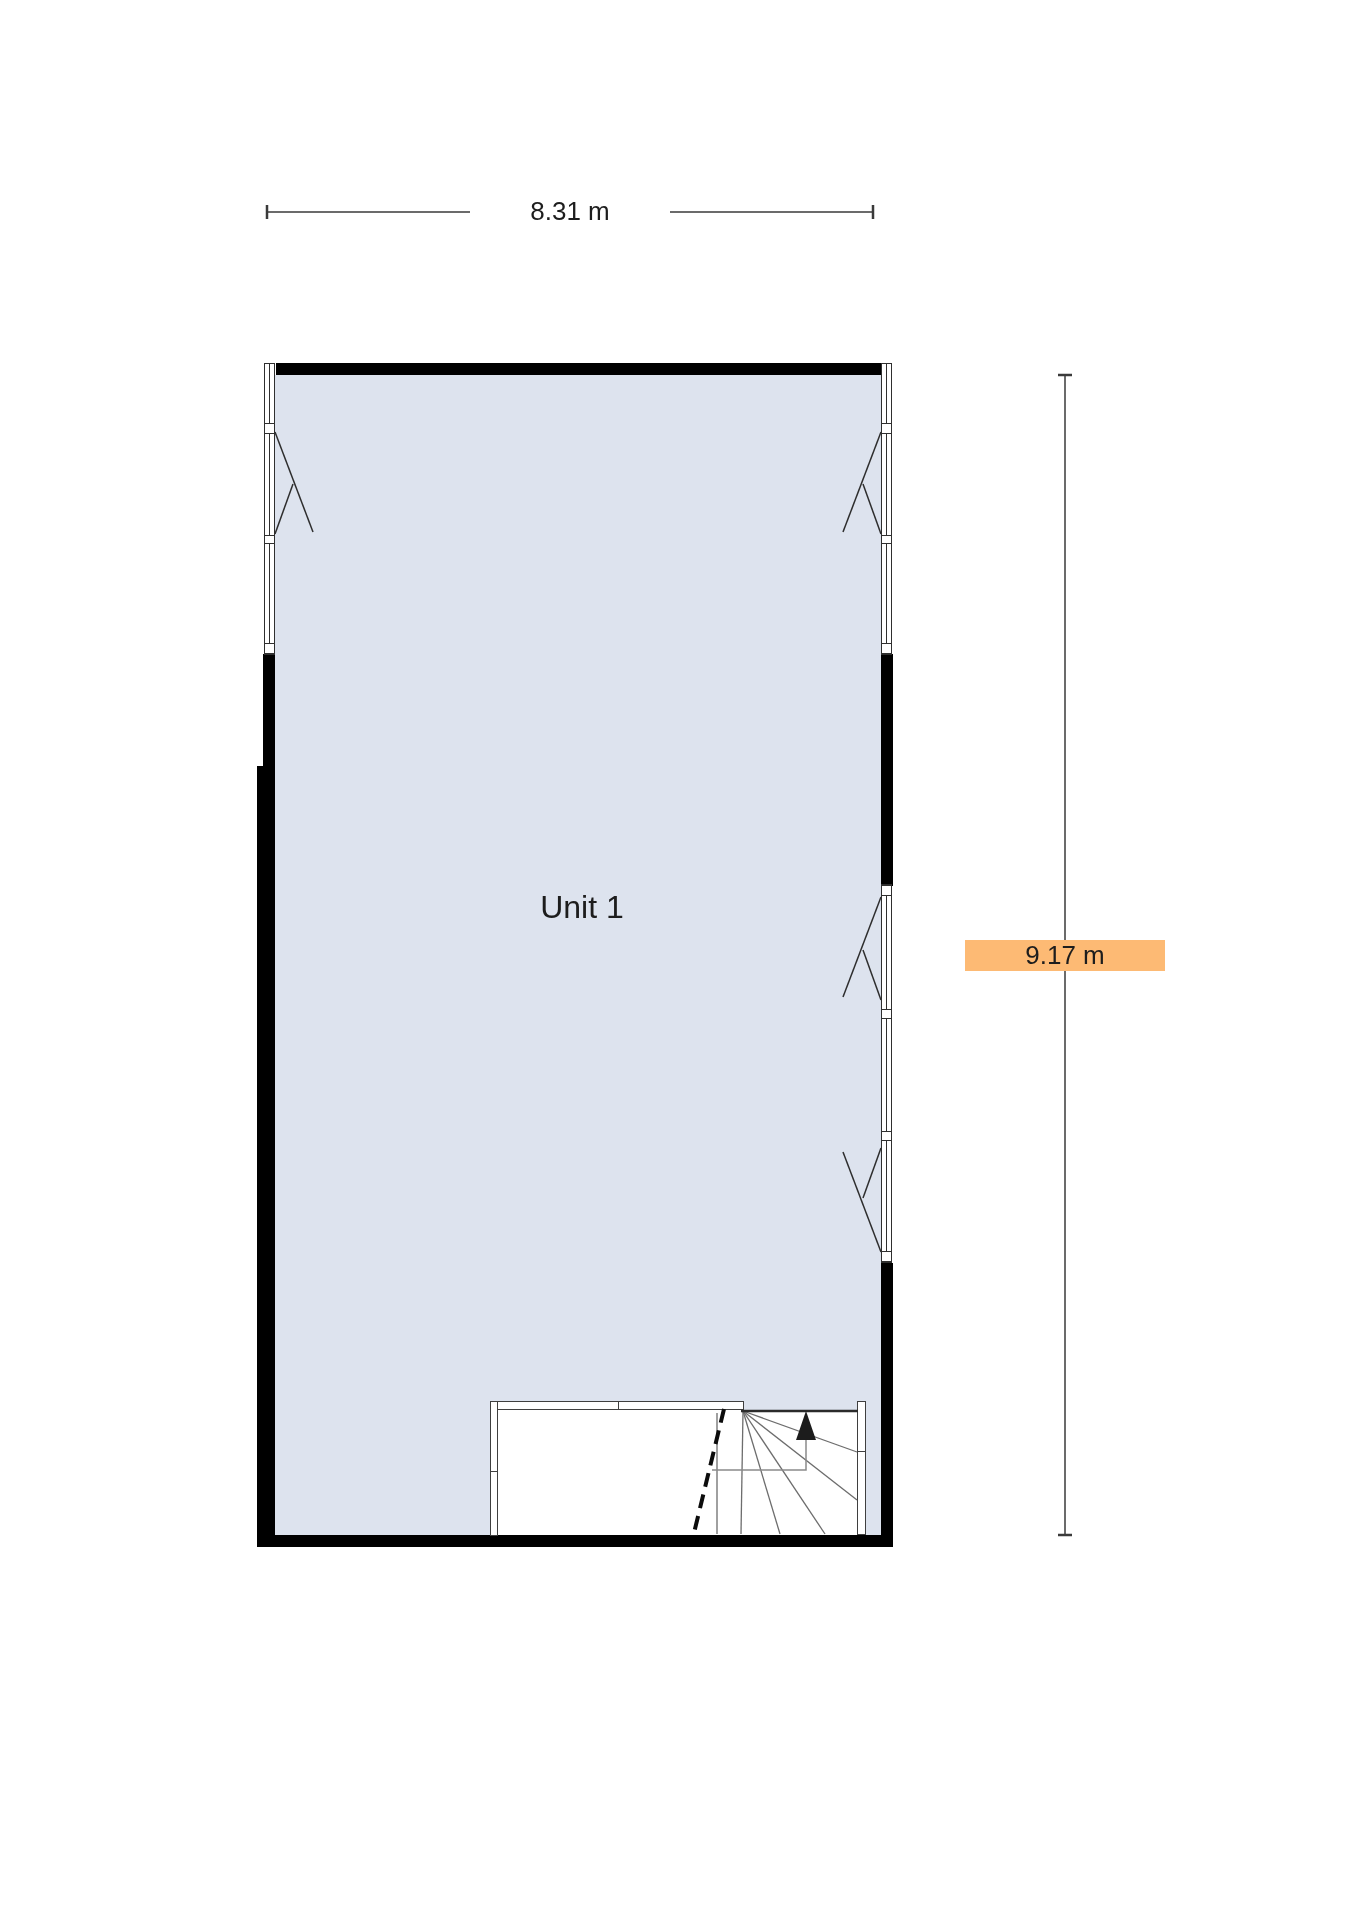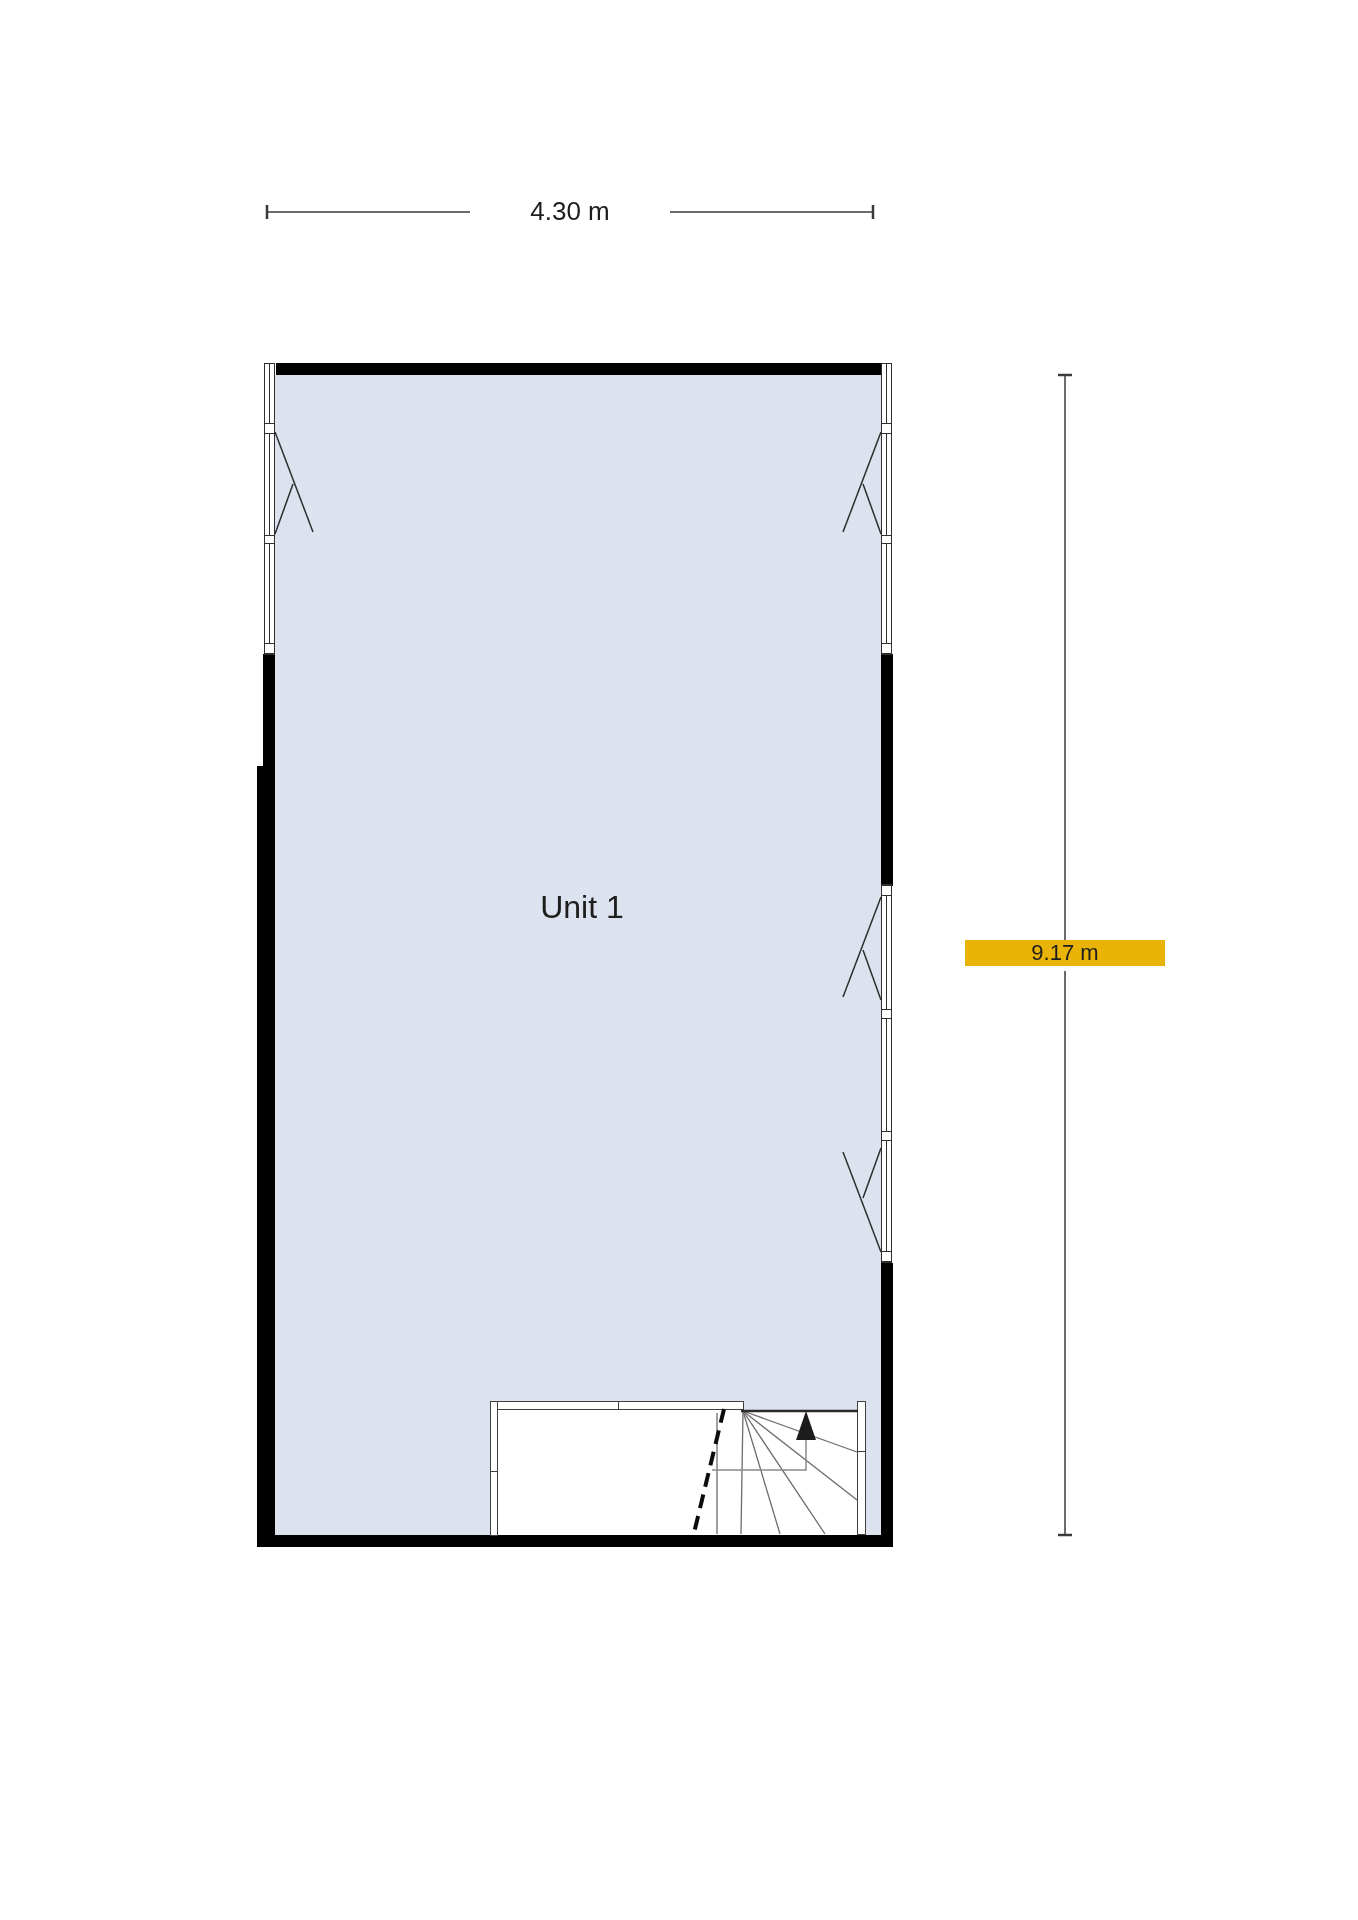--- a/index.html
+++ b/index.html
@@ -35,21 +35,21 @@
   #rail-left{left:490px;top:1401px;width:8px;height:135px;}
   #rail-left .split{position:absolute;top:69px;left:0;right:0;height:0;border-top:1px solid #3f3f3f;}
   #rail-right{left:857px;top:1401px;width:9px;height:134px;}
   #rail-right .split{position:absolute;top:49px;left:0;right:0;height:0;border-top:1px solid #3f3f3f;}
   
   #linework{left:0;top:0;width:1358px;height:1920px;z-index:5;pointer-events:none;}
   
   .lbl{z-index:6;color:var(--text,#1d1d1d);}
   #room-label{left:482px;top:889px;width:200px;text-align:center;font-size:32px;}
   #dim-top-label{left:470px;top:196px;width:200px;text-align:center;font-size:26px;background:#fff;}
-  #dim-right-label{left:965px;top:940px;width:200px;text-align:center;font-size:22px;background:#eab308;}
+  #dim-right-label{left:965px;top:940px;width:200px;text-align:center;font-size:26px;background:#fdba74;}
   #floor-title{left:253px;top:1677px;font-size:40px;letter-spacing:0.5px;}
 </style>
 </head>
 <body>
 
 <div id="canvas">
 
   <div class="abs" id="floor"></div>
 
   <div class="abs" id="stair-void"></div>
@@ -126,16 +126,16 @@
       <line x1="743" y1="1411" x2="741" y2="1534"></line>
       <line x1="717" y1="1413" x2="717" y2="1534"></line>
     </g>
     <line x1="741" y1="1411" x2="858" y2="1411" stroke="#2b2b2b" stroke-width="2.5"></line>
     <line x1="724" y1="1409" x2="694" y2="1533" stroke="#0c0c0c" stroke-width="4" stroke-dasharray="14 8"></line>
     <path d="M712,1470 L806,1470 L806,1440" fill="none" stroke="#8a8a8a" stroke-width="1.5"></path>
     <polygon points="806,1411 796,1440 816,1440" fill="#1c1c1c"></polygon>
   </svg>
 
   <div class="abs lbl" id="room-label">Unit 1</div>
-  <div class="abs lbl" id="dim-top-label">4.30 m</div>
+  <div class="abs lbl" id="dim-top-label">8.31 m</div>
   <div class="abs lbl" id="dim-right-label">9.17 m</div>
 
 </div>
 
 </body></html>

